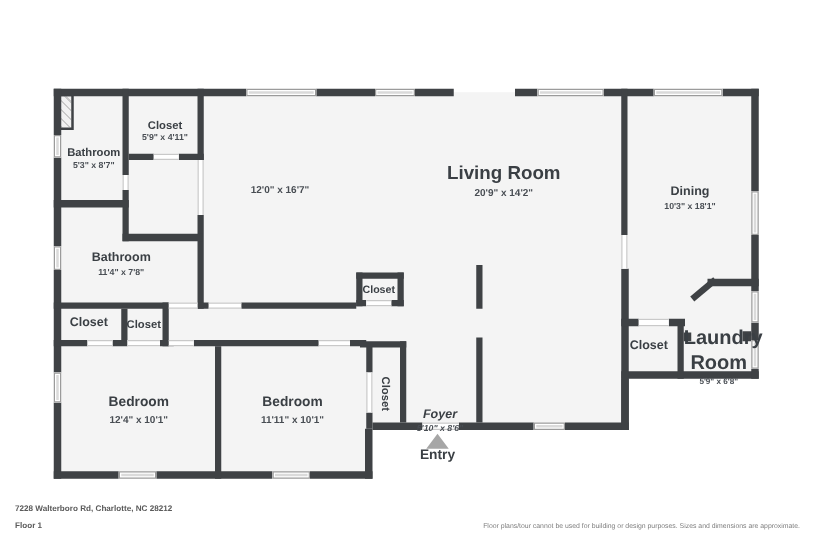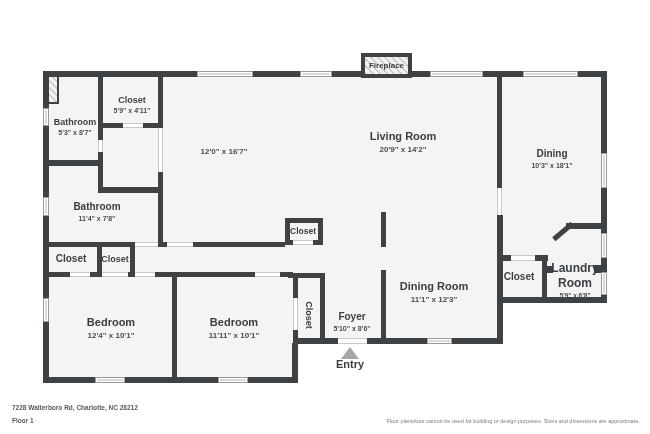--- a/index.html
+++ b/index.html
@@ -32,23 +32,20 @@
 </head>
 <body>
 
 <div id="canvas">
 
   <div class="floor" style="left:46px;top:74px;width:558px;height:226px;"></div>
   <div class="floor" style="left:46px;top:74px;width:454px;height:267px;"></div>
   <div class="floor" style="left:46px;top:74px;width:249px;height:306px;"></div>
 
   <div id="chimney" class="hatch"></div>
-  <div id="fireplace" class="hatch">
-    <span class="flabel">Fireplace</span>
-  </div>
 
   <div class="diag" style="left:551px;top:229px;width:24px;height:5px;transform:rotate(-40deg);"></div>
 
   <div id="entry-arrow"></div>
   <div id="entry-label">Entry</div>
 
   <div id="address">7228 Walterboro Rd, Charlotte, NC 28212</div>
   <div id="floor-label">Floor 1</div>
   <div id="disclaimer">Floor plans/tour cannot be used for building or design purposes. Sizes and dimensions are approximate.</div>
 <div class="wall" style="left: 43px; top: 71px; width: 154px; height: 6px;"></div>
@@ -170,59 +167,55 @@
       <div class="rdims" style="font-size: 7px;">5'3" x 8'7"</div>
     </div>
     <div class="room" style="left: 132px; top: 95px;">
       <div class="rname" style="font-size: 9px;">Closet</div>
       <div class="rdims" style="font-size: 7px;">5'9" x 4'11"</div>
     </div>
     <div class="room" style="left: 224px; top: 146px;">
       <div class="rdims" style="font-size: 8px;">12'0" x 16'7"</div>
     </div>
     <div class="room" style="left: 403px; top: 130px;">
-      <div class="rname" style="font-size: 11px;">Living Room</div>
+      <div class="rname" style="font-size: 15px;">Living Room</div>
       <div class="rdims" style="font-size: 8px;">20'9" x 14'2"</div>
     </div>
     <div class="room" style="left: 552px; top: 148px;">
       <div class="rname" style="font-size: 10px;">Dining</div>
       <div class="rdims" style="font-size: 7px;">10'3" x 18'1"</div>
     </div>
     <div class="room" style="left: 97px; top: 201px;">
       <div class="rname" style="font-size: 10px;">Bathroom</div>
       <div class="rdims" style="font-size: 7px;">11'4" x 7'8"</div>
     </div>
     <div class="room" style="left: 71px; top: 253px;">
       <div class="rname" style="font-size: 10px;">Closet</div>
     </div>
     <div class="room" style="left: 115px; top: 254px;">
       <div class="rname" style="font-size: 9px;">Closet</div>
     </div>
     <div class="room" style="left: 303px; top: 226px;">
       <div class="rname" style="font-size: 8.5px;">Closet</div>
     </div>
-    <div class="room" style="left: 434px; top: 280px;">
-      <div class="rname" style="font-size: 11px;">Dining Room</div>
-      <div class="rdims" style="font-size: 8px;">11'1" x 12'3"</div>
-    </div>
     <div class="room" style="left: 519px; top: 271px;">
       <div class="rname" style="font-size: 10px;">Closet</div>
     </div>
     <div class="room" style="left: 575px; top: 261px; white-space: normal; width: 56px;">
-      <div class="rname" style="font-size: 12px;">Laundry Room</div>
+      <div class="rname" style="font-size: 16px;">Laundry Room</div>
       <div class="rdims" style="font-size: 6.5px;">5'9" x 6'8"</div>
     </div>
     <div class="room" style="left: 111px; top: 316px;">
       <div class="rname" style="font-size: 11px;">Bedroom</div>
       <div class="rdims" style="font-size: 8px;">12'4" x 10'1"</div>
     </div>
     <div class="room" style="left: 234px; top: 316px;">
       <div class="rname" style="font-size: 11px;">Bedroom</div>
       <div class="rdims" style="font-size: 8px;">11'11" x 10'1"</div>
     </div>
     <div class="room vert" style="left: 308px; top: 315px;">
       <div class="rname" style="font-size: 9px;">Closet</div>
     </div>
-    <div class="room" style="left: 352px; top: 311px;">
+    <div class="room" style="left: 352px; top: 326px; font-style: italic;">
       <div class="rname" style="font-size: 10px;">Foyer</div>
       <div class="rdims" style="font-size: 7px;">5'10" x 8'6"</div>
     </div>
   </div>
 
 </body></html>

